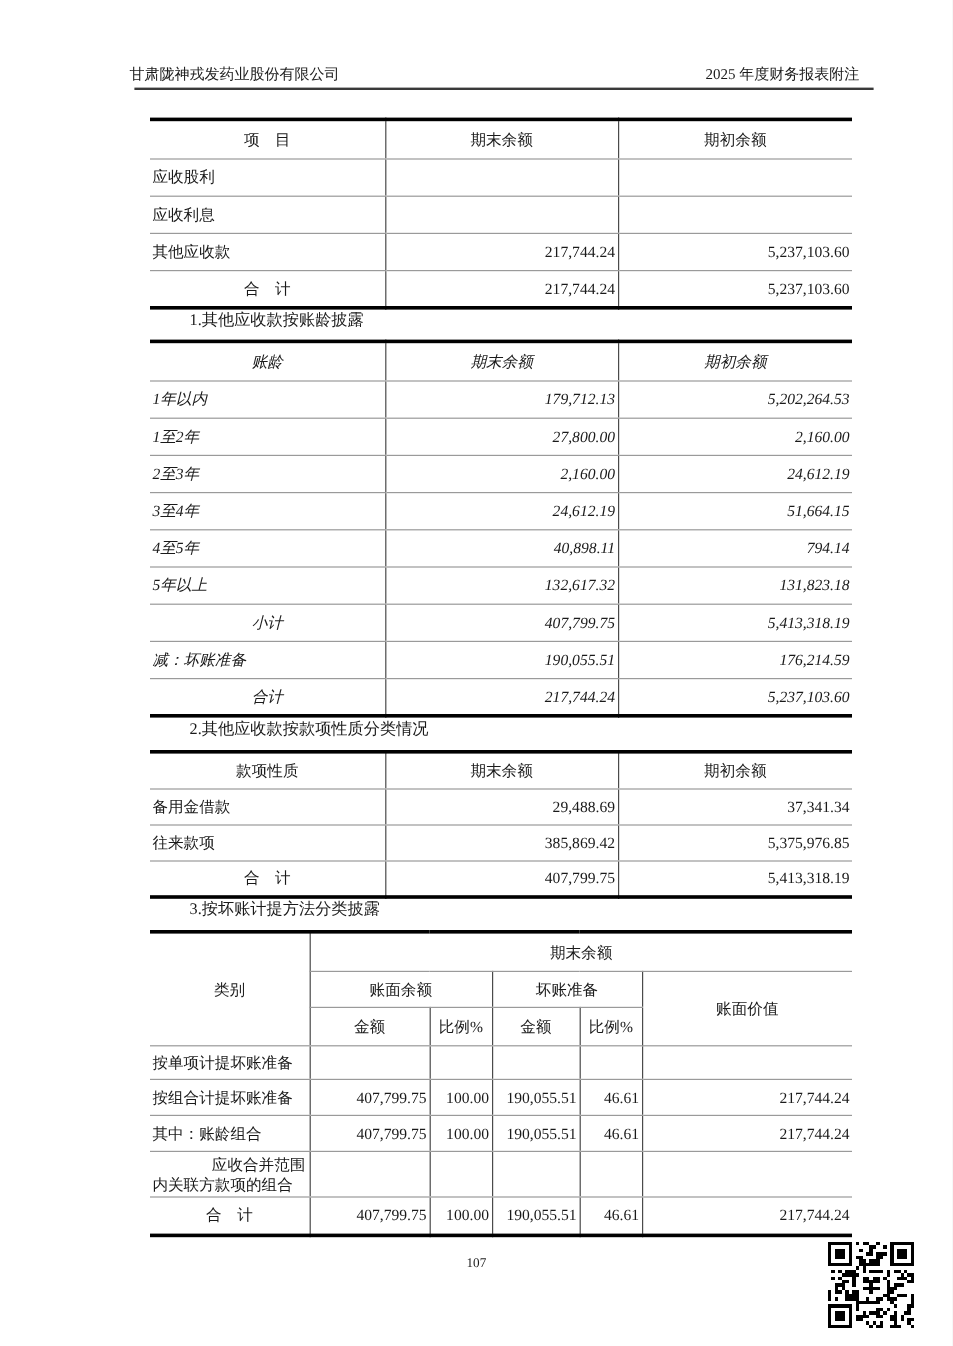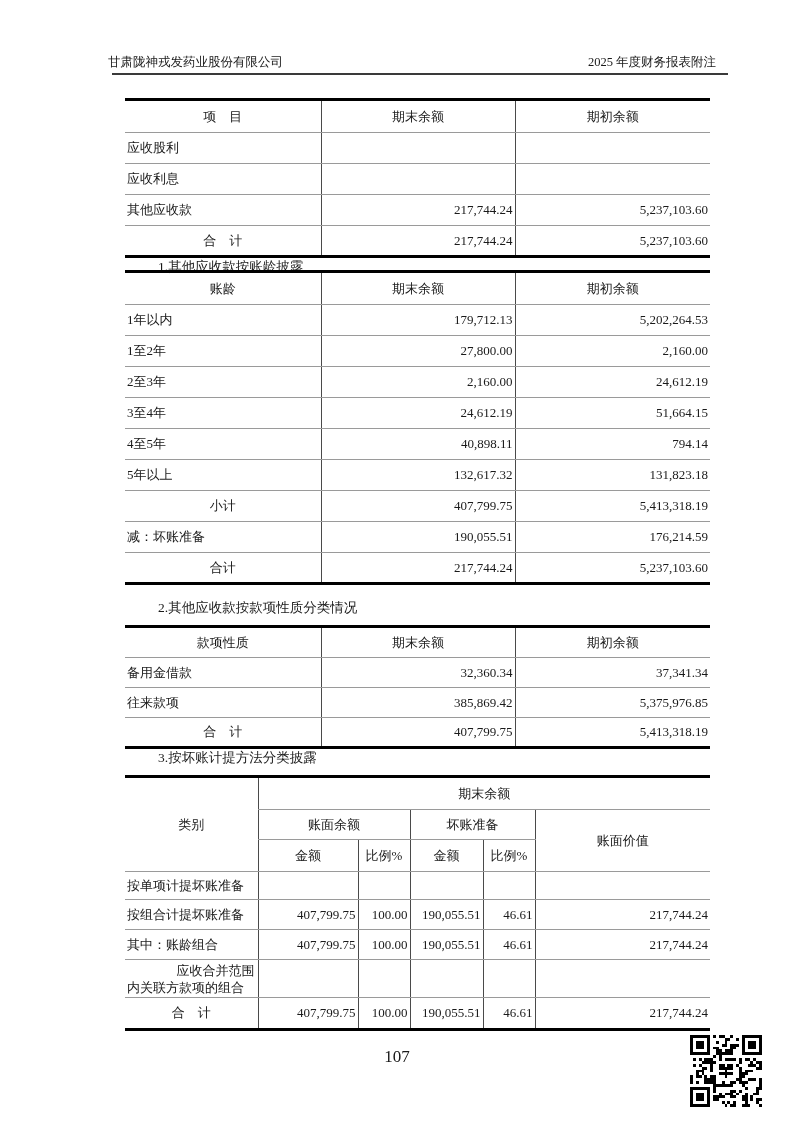--- a/index.html
+++ b/index.html
@@ -53,34 +53,34 @@
   .r31 td { height: 31px; }
   .h31 th { height: 31px; }
   .r30 td { height: 30px; }
   .r28 td { height: 28px; }
   .r38 td { height: 38px; }
   .r32 td { height: 32px; }
   .h30 th { height: 30px; }
   .h32 th { height: 32px; }
 
   #t1 { top: 98px; }
-  #t2 { top: 270px; }
+  #t2 { top: 283px; font-style: italic; }
   #t3 { top: 625px; }
   #t4 { top: 775px; }
   #s1 { top: 257px; }
   #s2 { top: 598px; }
   #s3 { top: 748px; }
 
   .wrap1 { text-align: right; line-height: 17px; padding-right: 1px; }
   .wrap2 { text-align: left; line-height: 17px; }
 
   
   .page-number {
     position: absolute; top: 1047px; left: 0; width: 100%;
-    text-align: center; font-size: 17px;
+    text-align: center; font-size: 11px;
   }
   .qr {
     position: absolute; left: 690px; top: 1035px; width: 72px; height: 72px;
   }
 </style>
 </head>
 <body>
 
 <div class="page">
 
@@ -196,21 +196,21 @@
         <col style="width:195px">
       </colgroup>
     <tbody>
         <tr class="h31">
       <th>款项性质</th>
       <th class="vline">期末余额</th>
       <th class="vline">期初余额</th>
     </tr>
     <tr class="r30">
       <td class="lbl">备用金借款</td>
-      <td class="num vline">32,360.34</td>
+      <td class="num vline">29,488.69</td>
       <td class="num vline">37,341.34</td>
     </tr>
     <tr class="r30">
       <td class="lbl">往来款项</td>
       <td class="num vline">385,869.42</td>
       <td class="num vline">5,375,976.85</td>
     </tr>
     <tr class="r30">
       <td class="ctr">合　计</td>
       <td class="num vline">407,799.75</td>

